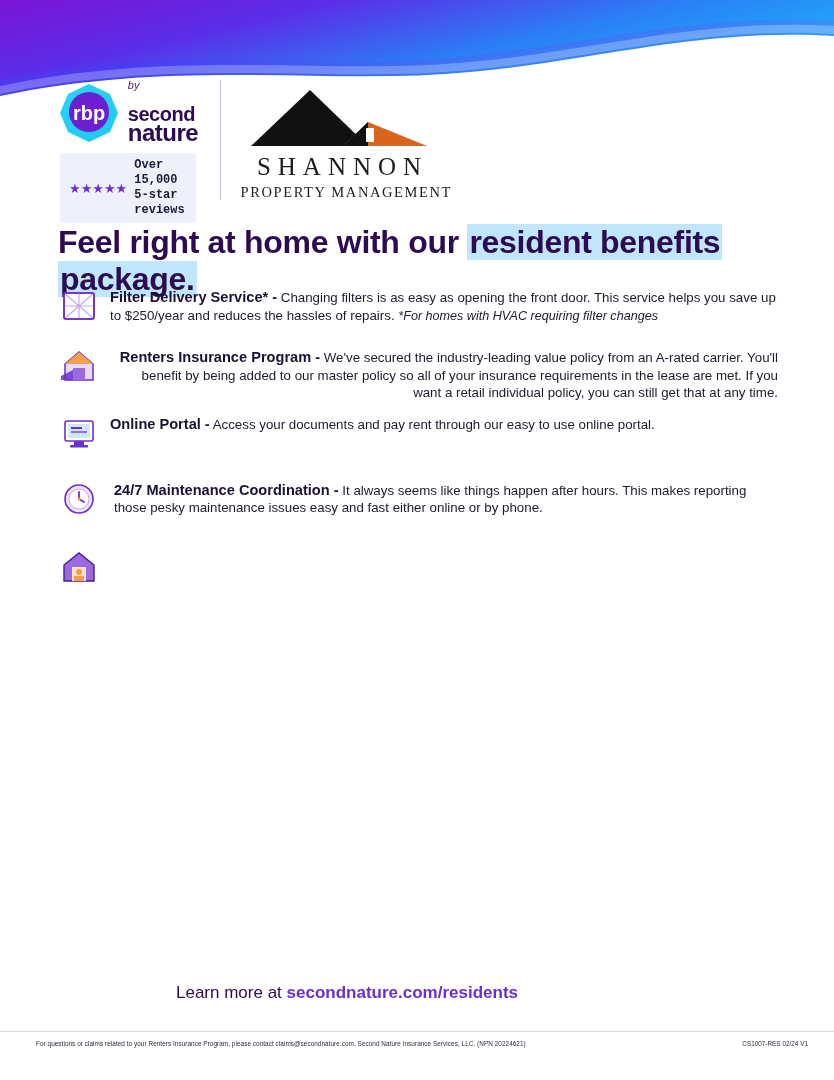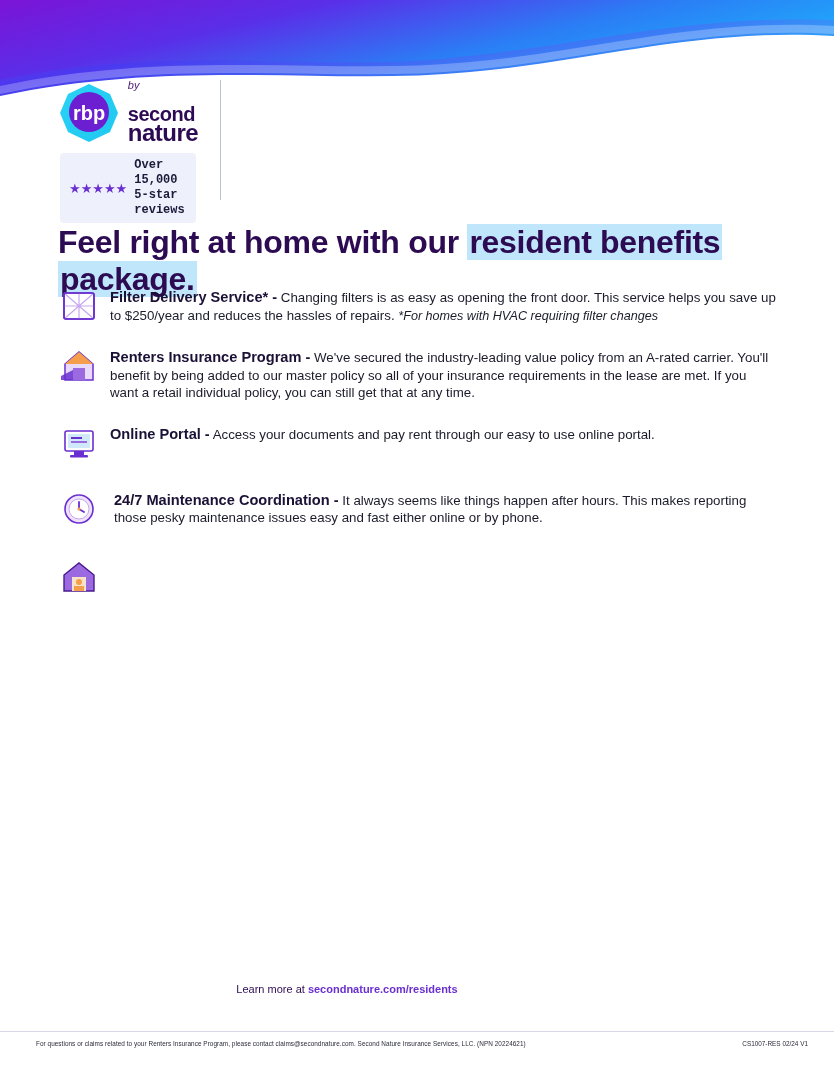--- a/index.html
+++ b/index.html
@@ -196,34 +196,34 @@
     color: #1b1035;
   }
   .benefit .note {
     font-style: italic;
     font-size: 12.6px;
     color: #1b1b2b;
   }
 
   
   .benefit.r1 { }
-  .benefit.r2 { margin-bottom: 20px; }
+  .benefit.r2 { margin-bottom: 10px; text-align: right; }
   .benefit.r3 { margin-bottom: 20px; }
   .benefit.r4 { margin-bottom: 22px; }
   .benefit.r5 { margin-bottom: 22px; }
   .benefit.r4 .body { padding-left: 4px; }
 
   
   .learn-more {
     position: absolute;
     top: 983px;
     left: 0;
     width: 694px;
     text-align: center;
-    font-size: 11px;
+    font-size: 17px;
     color: #2d0b52;
   }
   .learn-more .link {
     color: #6a2fd0;
     font-weight: 700;
   }
 
   .foot-rule {
     position: absolute;
     top: 1031px;
@@ -301,20 +301,30 @@
         <span class="stars">★★★★★</span>
         <span class="reviews-txt">
           <span>Over 15,000</span><br>
           <span>5-star reviews</span>
         </span>
       </div>
     </div>
 
     <div class="divider-vert"></div>
 
+    <div class="shannon-block">
+      <svg class="house-icon" width="182" height="62" viewBox="0 0 182 62" xmlns="http://www.w3.org/2000/svg">
+        <path d="M3 60 L62 4 L120 60 Z" fill="#111111"></path>
+        <path d="M95 60 L120 36 L179 60 Z" fill="#d9641e"></path>
+        <path d="M62 4 L120 36 L120 60 L95 60 L120 36 Z" fill="#111111"></path>
+        <rect x="118" y="42" width="8" height="14" rx="1" fill="#ffffff"></rect>
+      </svg>
+      <div class="shannon-name">SHANNON</div>
+      <div class="shannon-sub">PROPERTY MANAGEMENT</div>
+    </div>
   </div>
 
   <div class="headline">
     <span>Feel right at home with our </span><span class="hl">resident benefits package.</span>
   </div>
 
   <div class="benefits">
 
     <div class="benefit r1">
       <div class="icon">

